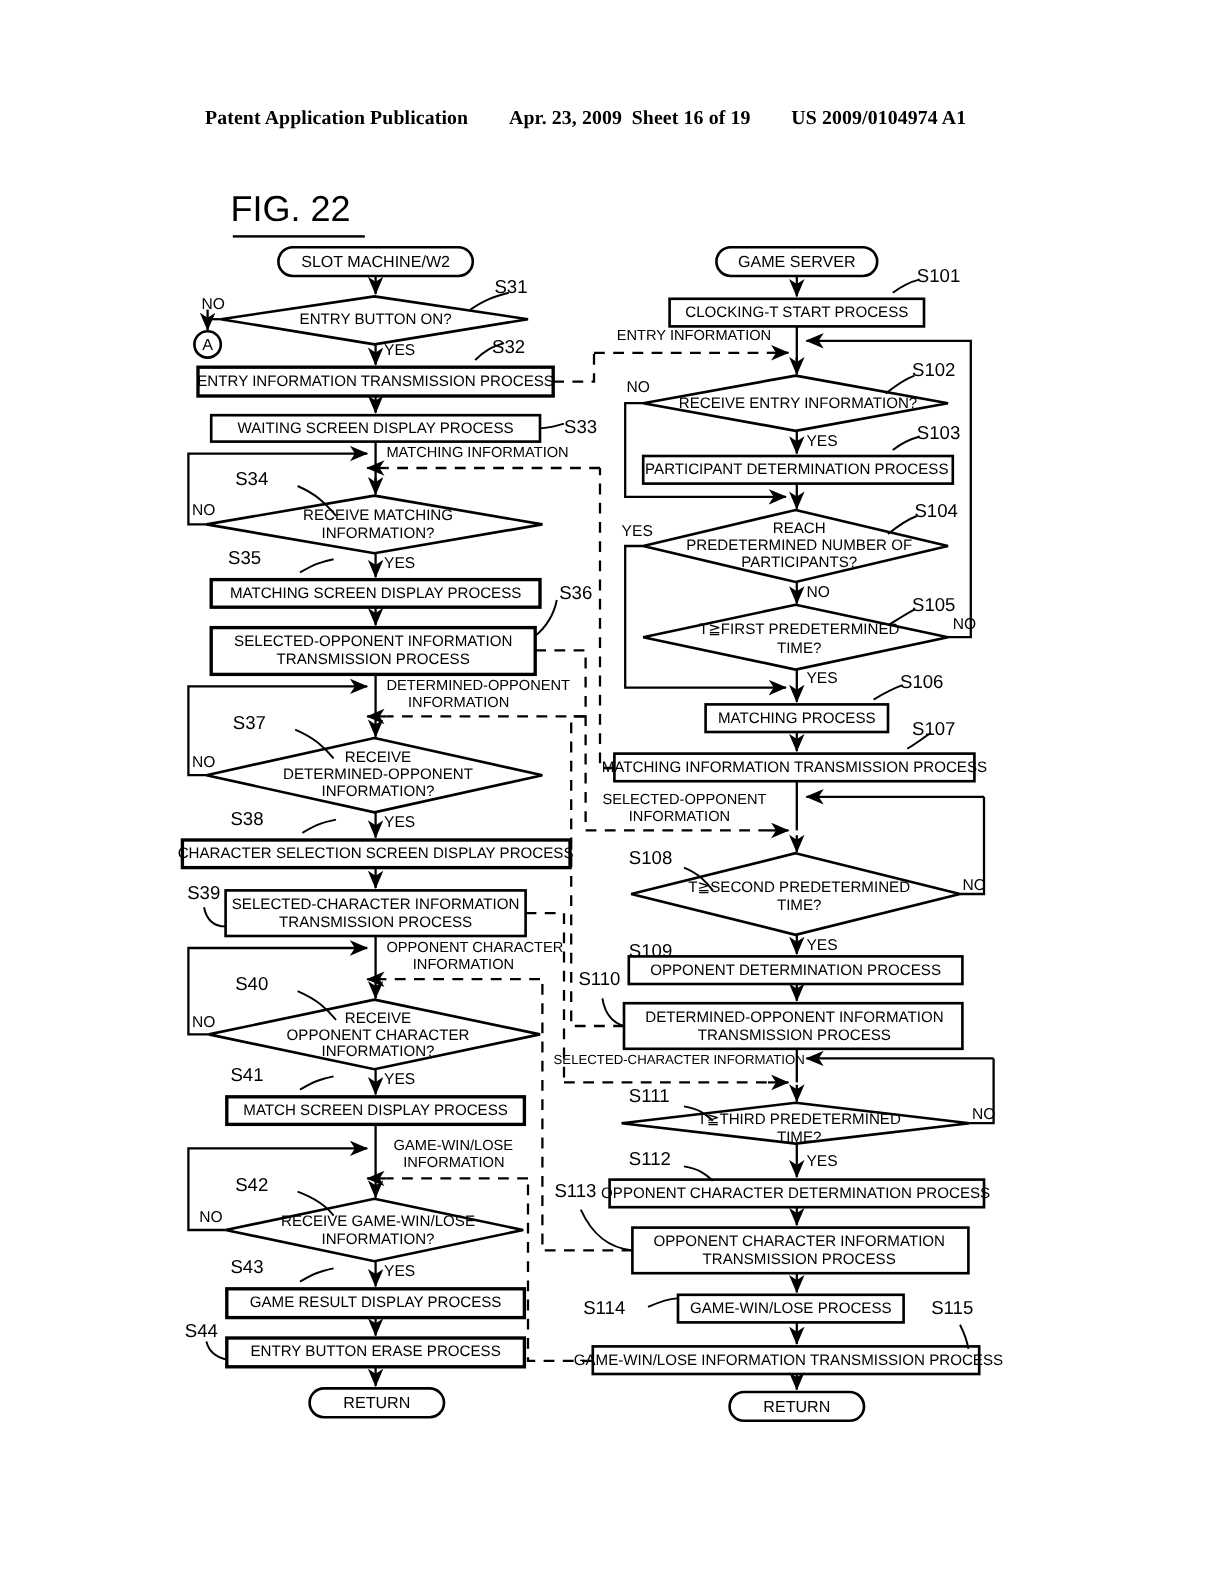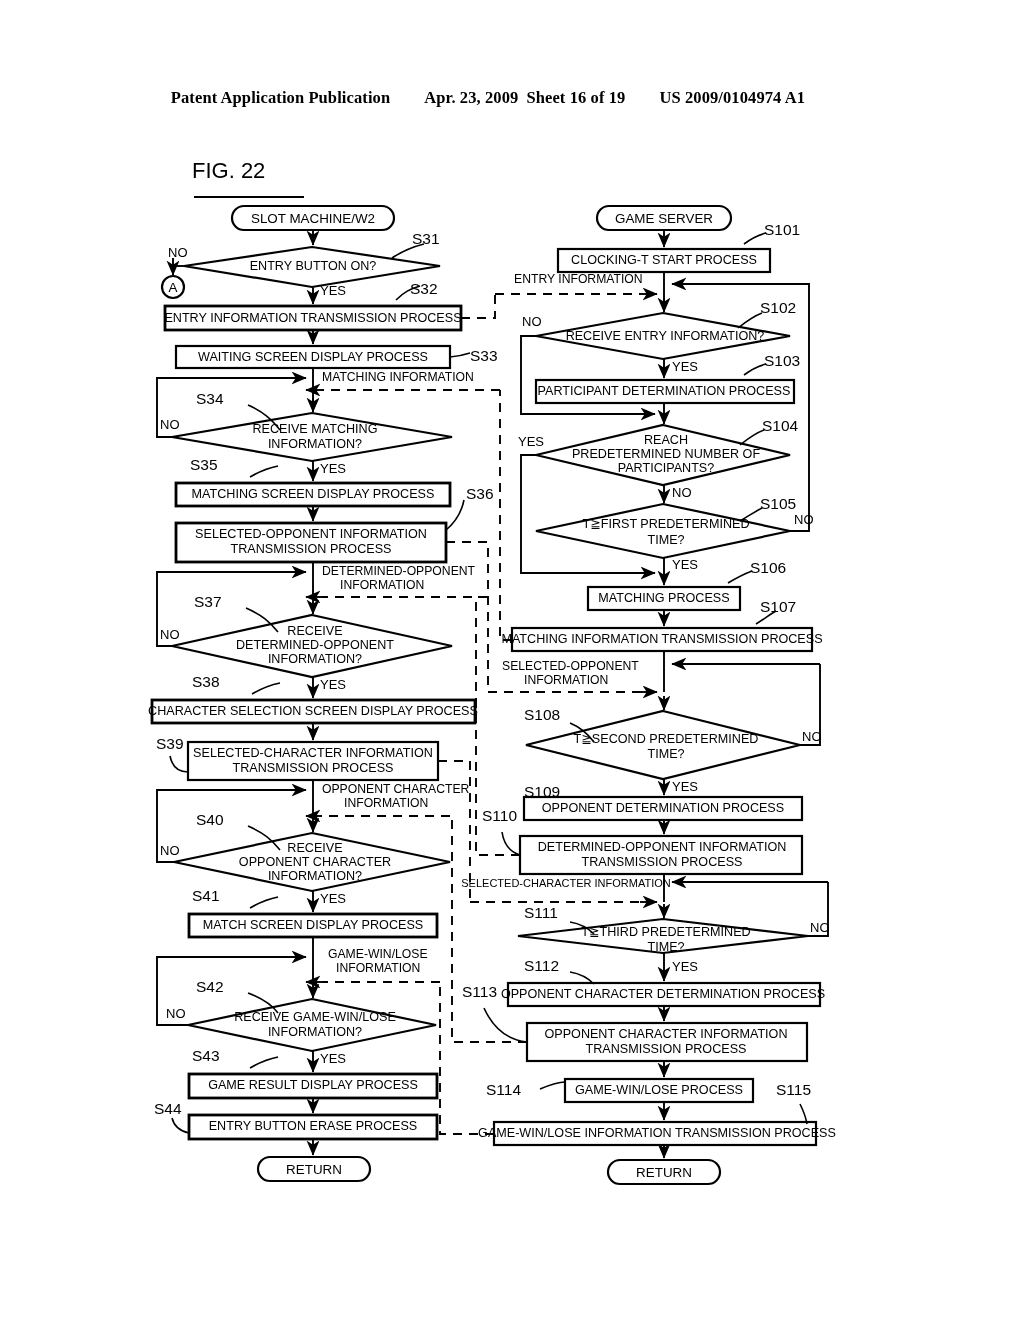--- a/index.html
+++ b/index.html
@@ -7,21 +7,21 @@
        font-family:"Liberation Sans",sans-serif;color:#000;overflow:hidden;}
 
   .hdr{position:absolute;top:88px;left:0;width:976px;text-align:center;
        font-family:"Liberation Serif",serif;font-weight:bold;font-size:16.5px;
        letter-spacing:.1px;white-space:nowrap;}
   .hdr span{display:inline-block;}
   .hdr .s1{margin-right:34px;}
   .hdr .s2{margin-right:8px;}
   .hdr .s3{margin-right:34px;}
 
-  .figlabel{position:absolute;left:192px;top:158px;font-size:22px;
+  .figlabel{position:absolute;left:192px;top:158px;font-size:30px;
             font-family:"Liberation Sans",sans-serif;letter-spacing:0px;}
 
   svg.sheet{position:absolute;left:0;top:0;width:1024px;height:1320px;}
 
   text{font-family:"Liberation Sans",sans-serif;fill:#000;}
   .tl{font-size:12.2px;text-anchor:start;dominant-baseline:middle;}
   .tsm{font-size:11px;text-anchor:middle;dominant-baseline:middle;}
   .lbl{font-size:13px;text-anchor:start;dominant-baseline:middle;}
   .step{font-size:15.5px;text-anchor:start;dominant-baseline:middle;}
   .flowtext{font-size:12.6px;text-anchor:middle;dominant-baseline:middle;}

